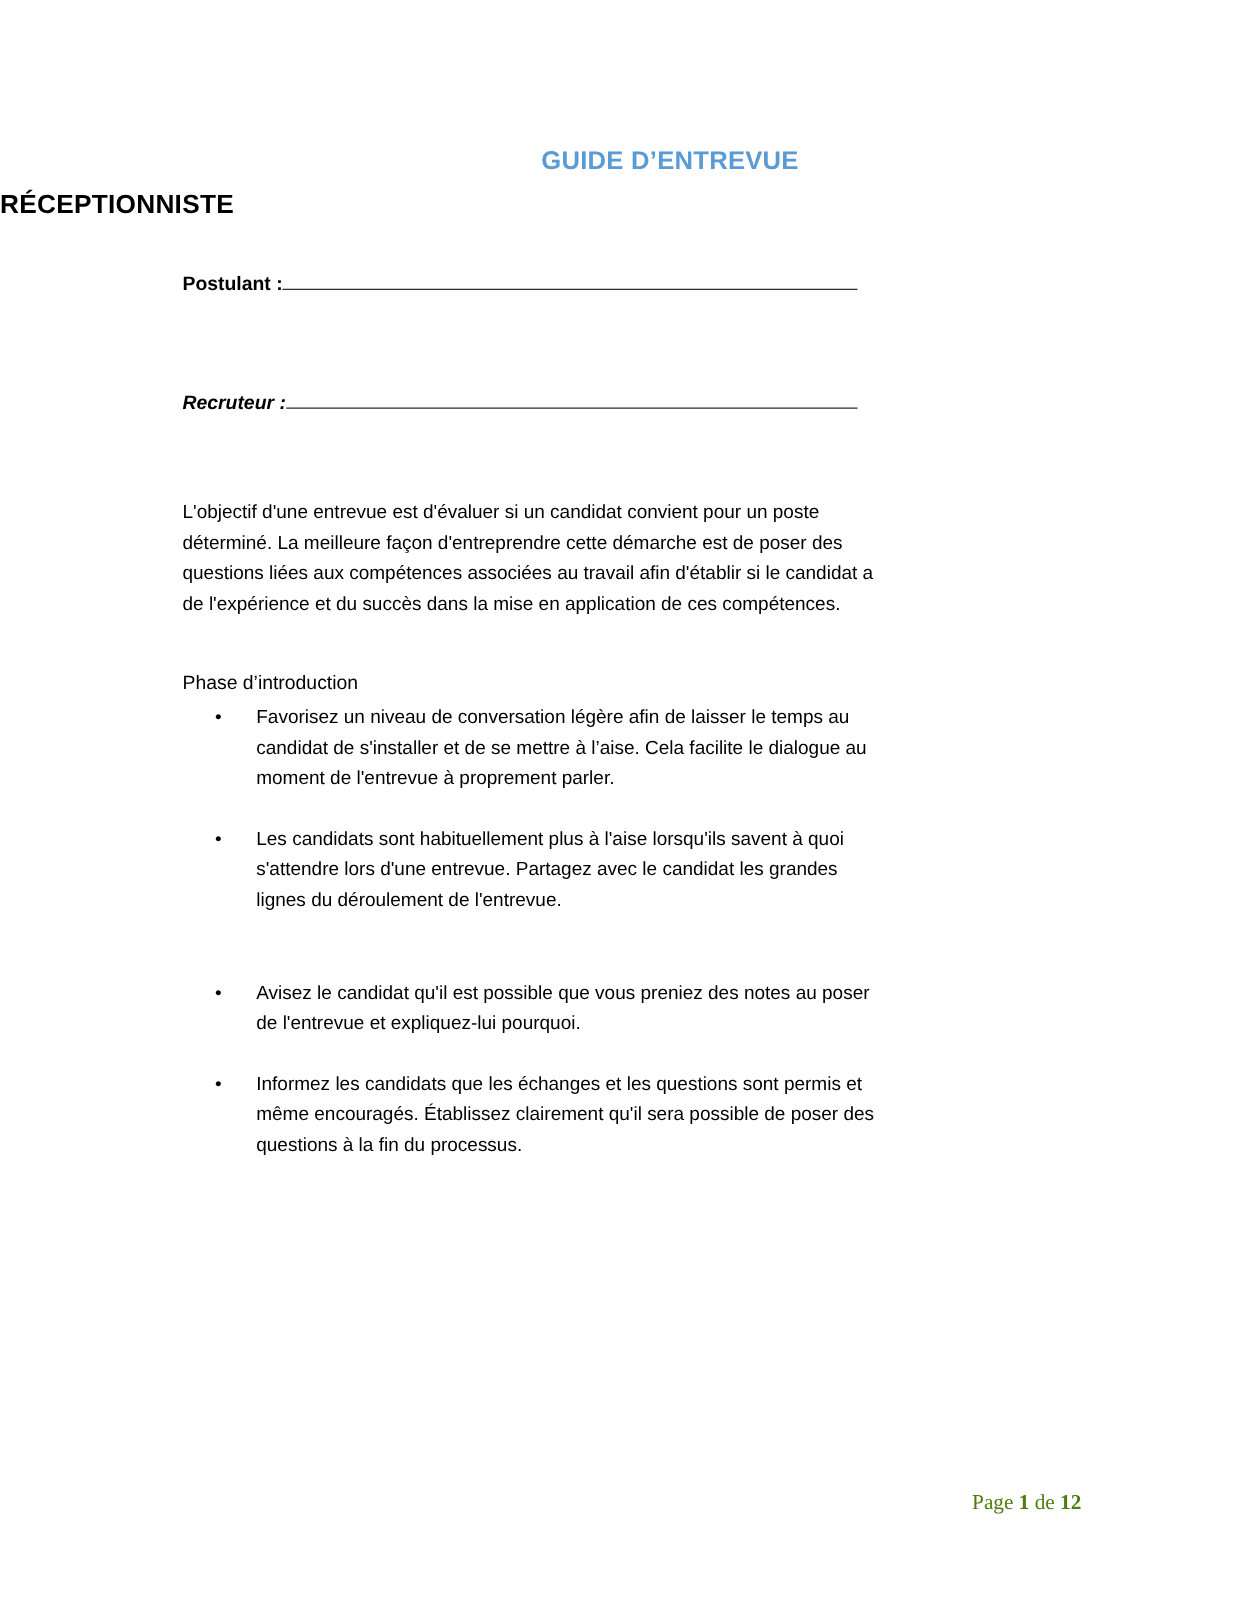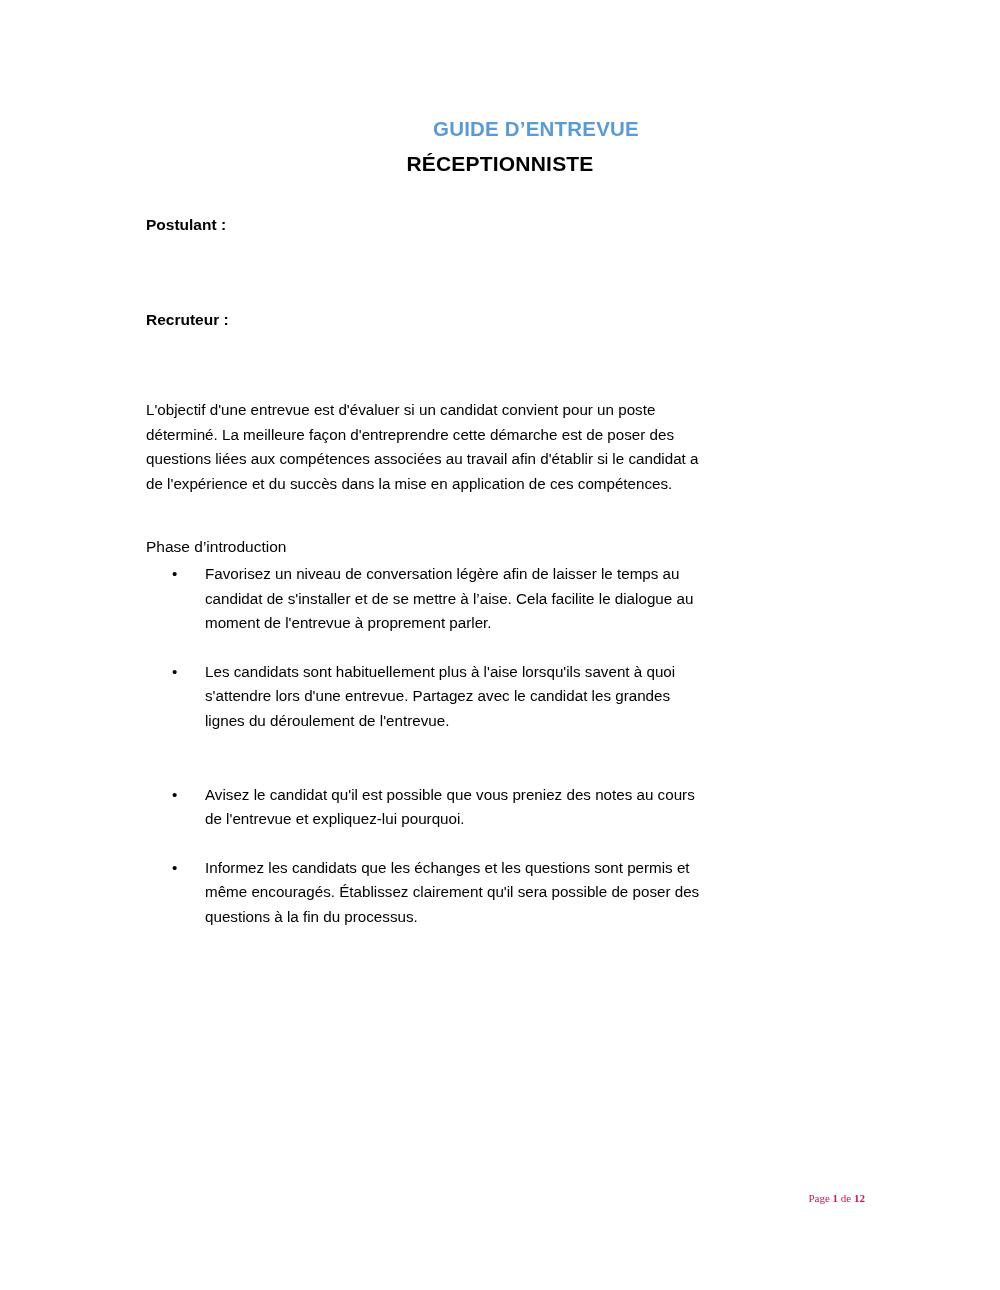--- a/index.html
+++ b/index.html
@@ -28,41 +28,39 @@
     font-weight: bold;
     color: #5B9BD5;
     letter-spacing: 0.2px;
     padding-left: 36px;
   }
   .doc-subtitle {
     position: absolute;
     left: 0;
     top: 152px;
     width: 1000px;
-    text-align: center;
     font-size: 21px;
     font-weight: bold;
     color: #000000;
     letter-spacing: 0.2px;
   }
 
   
   .field {
     position: absolute;
     left: 146px;
     width: 540px;
     display: flex;
     align-items: baseline;
     font-size: 15.5px;
     font-weight: bold;
-    flex-direction: column;
   }
   .field-1 { top: 216px; }
   .field-2 { top: 264px; }
-  .field-3 { top: 311px; }
+  .field-3 { top: 311px; font-style: italic; }
 
   .field-label {
     white-space: pre;
     flex: 0 0 auto;
   }
   .field-rule {
     flex: 1 1 auto;
     border-bottom: 1.6px solid #2b2b2b;
     height: 15px;
     margin-left: 0px;
@@ -112,22 +110,22 @@
   }
   .gap-small { height: 24px; }
   .gap-large { height: 49px; }
 
   
   .footer {
     position: absolute;
     right: 135px;
     top: 1192px;
     font-family: "Liberation Serif", serif;
-    font-size: 11px;
-    color: #be185d;
+    font-size: 17px;
+    color: #4d7c0f;
     white-space: pre;
   }
   .footer b { font-weight: bold; }
 </style>
 </head>
 <body>
 
 <div class="page">
 
   <div class="doc-title">GUIDE D’ENTREVUE</div>
@@ -160,21 +158,21 @@
 
     <div class="bullet-item">
       <span class="dot">•</span>
       <span>Les candidats sont habituellement plus à l'aise lorsqu'ils savent à quoi s'attendre lors d'une entrevue. Partagez avec le candidat les grandes lignes du déroulement de l'entrevue.</span>
     </div>
 
     <div class="gap-large"></div>
 
     <div class="bullet-item">
       <span class="dot">•</span>
-      <span>Avisez le candidat qu'il est possible que vous preniez des notes au cours de l'entrevue et expliquez-lui pourquoi.</span>
+      <span>Avisez le candidat qu'il est possible que vous preniez des notes au poser de l'entrevue et expliquez-lui pourquoi.</span>
     </div>
 
     <div class="gap-small"></div>
 
     <div class="bullet-item">
       <span class="dot">•</span>
       <span>Informez les candidats que les échanges et les questions sont permis et même encouragés. Établissez clairement qu'il sera possible de poser des questions à la fin du processus.</span>
     </div>
 
   </div>

